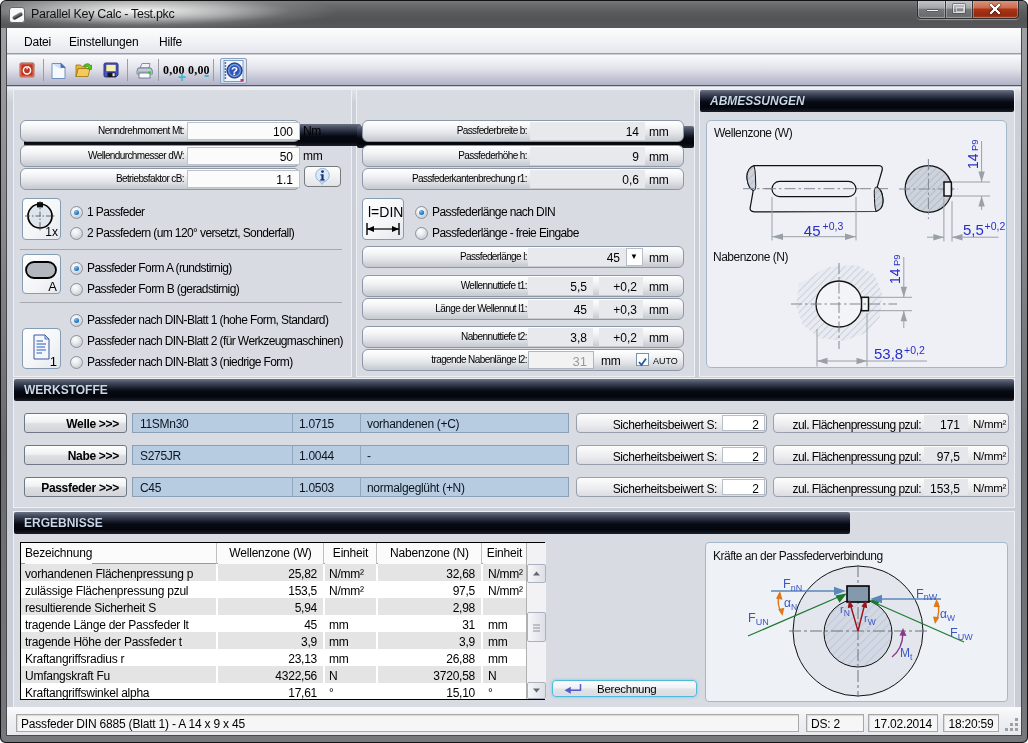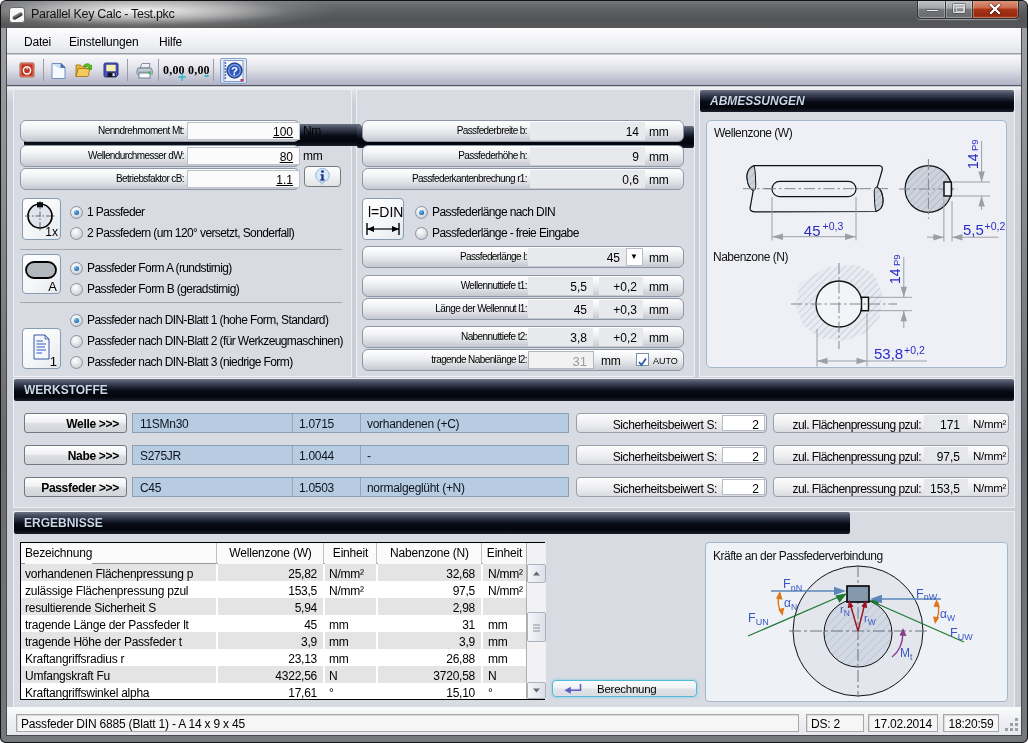--- a/index.html
+++ b/index.html
@@ -44,21 +44,21 @@
 .spanel{position:absolute;background:#d8dbe2;border:1px solid #edeff3;}
 
 .shead{position:absolute;height:22px;border-radius:2px;
   background:linear-gradient(180deg,#6d7486 0%,#4a5163 14%,#2e3444 30%,#14192a 45%,#070a12 55%,#04060c 80%,#10131d 92%,#1c202c 100%);
   color:#c9d6e8;font-weight:bold;font-size:12px;line-height:23px;padding-left:10px;text-shadow:0 1px 1px #000;letter-spacing:0px;}
 
 .row{position:absolute;height:22px;border:1px solid #8e97a6;border-radius:6px;
   background:linear-gradient(180deg,#ffffff 0%,#f4f5f7 30%,#e2e4e8 62%,#cdd0d6 88%,#c6c9d0 100%);}
 .rlabel{position:absolute;top:4px;font-size:10px;letter-spacing:-0.6px;color:#000;text-align:right;}
 .rval{position:absolute;top:1px;bottom:1px;background:#e8e9ec;font-size:12px;text-align:right;color:#000;padding:3px 6px 0 0;}
-.rinput{position:absolute;top:1px;bottom:1px;background:#fbfbfc;border:1px solid #bcc2ca;font-size:12px;text-align:right;color:#000;padding:2px 6px 0 12px;text-decoration:underline;}
+.rinput{position:absolute;top:1px;bottom:1px;background:#fbfbfc;border:1px solid #bcc2ca;font-size:12px;text-align:right;color:#000;padding:2px 6px 0 12px;}
 .unit{position:absolute;font-size:12px;letter-spacing:-0.3px;color:#000;}
 
 .radio{position:absolute;width:13px;height:13px;border-radius:50%;
   background:radial-gradient(circle at 38% 30%,#fefefe 0%,#e8eaec 40%,#b8bcc2 100%);border:1px solid #8a92a0;}
 .radio.sel::after{content:"";position:absolute;left:3px;top:3px;width:5px;height:5px;border-radius:50%;
   background:radial-gradient(circle at 35% 30%,#7ec0e8 0%,#1e78c8 60%,#155a9a 100%);}
 .rtext{position:absolute;font-size:12px;letter-spacing:-0.6px;color:#000;}
 .iconbox{position:absolute;border:1px solid #869cb2;border-radius:4px;background:linear-gradient(135deg,#ffffff 0%,#f3f5f7 60%,#e4e8ed 100%);}
 .sepline{position:absolute;height:1px;background:#a6a9b0;}
 
@@ -190,21 +190,21 @@
       <div class="shead" style="left:350px;top:3px;width:337px;margin-top:36px;">GEOMETRIEDATEN</div>
       <div class="shead" style="left:693px;top:3px;width:314px;font-style:italic;">ABMESSUNGEN</div>
 
       <div class="row" style="left:13px;top:33px;width:280px;">
         <div class="rlabel" style="left:0;width:163px;">Nenndrehmoment Mt:</div>
         <div class="rinput" style="left:166px;width:113px;">100</div>
       </div>
       <div class="unit" style="left:296px;top:37px;">Nm</div>
       <div class="row" style="left:13px;top:58px;width:280px;">
         <div class="rlabel" style="left:0;width:163px;">Wellendurchmesser dW:</div>
-        <div class="rinput" style="left:166px;width:113px;">80</div>
+        <div class="rinput" style="left:166px;width:113px;">50</div>
       </div>
       <div class="unit" style="left:296px;top:62px;">mm</div>
       <div class="row" style="left:13px;top:81px;width:280px;">
         <div class="rlabel" style="left:0;width:163px;">Betriebsfaktor cB:</div>
         <div class="rinput" style="left:166px;width:113px;">1.1</div>
       </div>
       <div style="position:absolute;left:297px;top:79px;width:37px;height:21px;border:1px solid #757a80;border-radius:4px;background:linear-gradient(180deg,#fdfdfd 0%,#f2f2f3 50%,#e2e3e5 100%);">
         <svg width="35" height="19">
           <circle cx="17.5" cy="8.2" r="6.8" fill="#d8e9f8" stroke="#90b8dc" stroke-width="1"></circle>
           <path d="M14.5 13.8 L17 17.5 L19.5 13.8 Z" fill="#c8ddf2" stroke="#90b8dc" stroke-width="0.8"></path>

